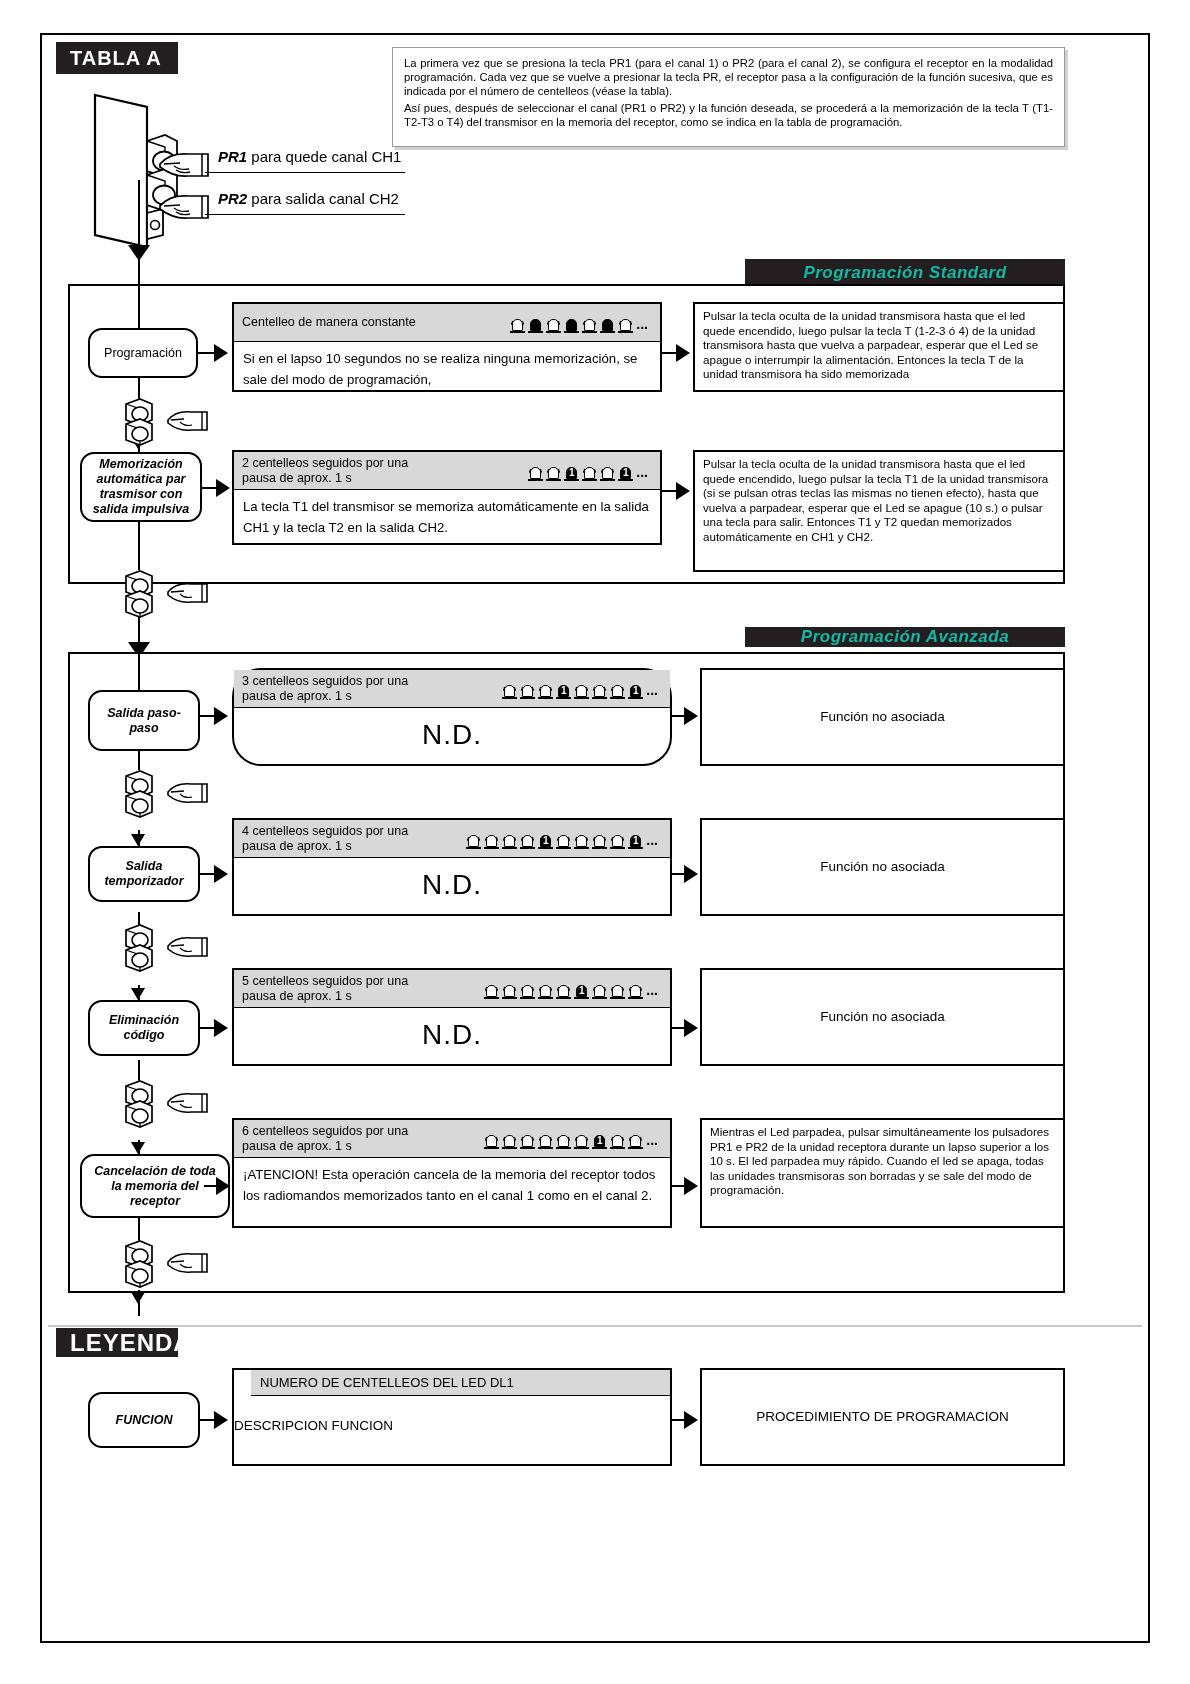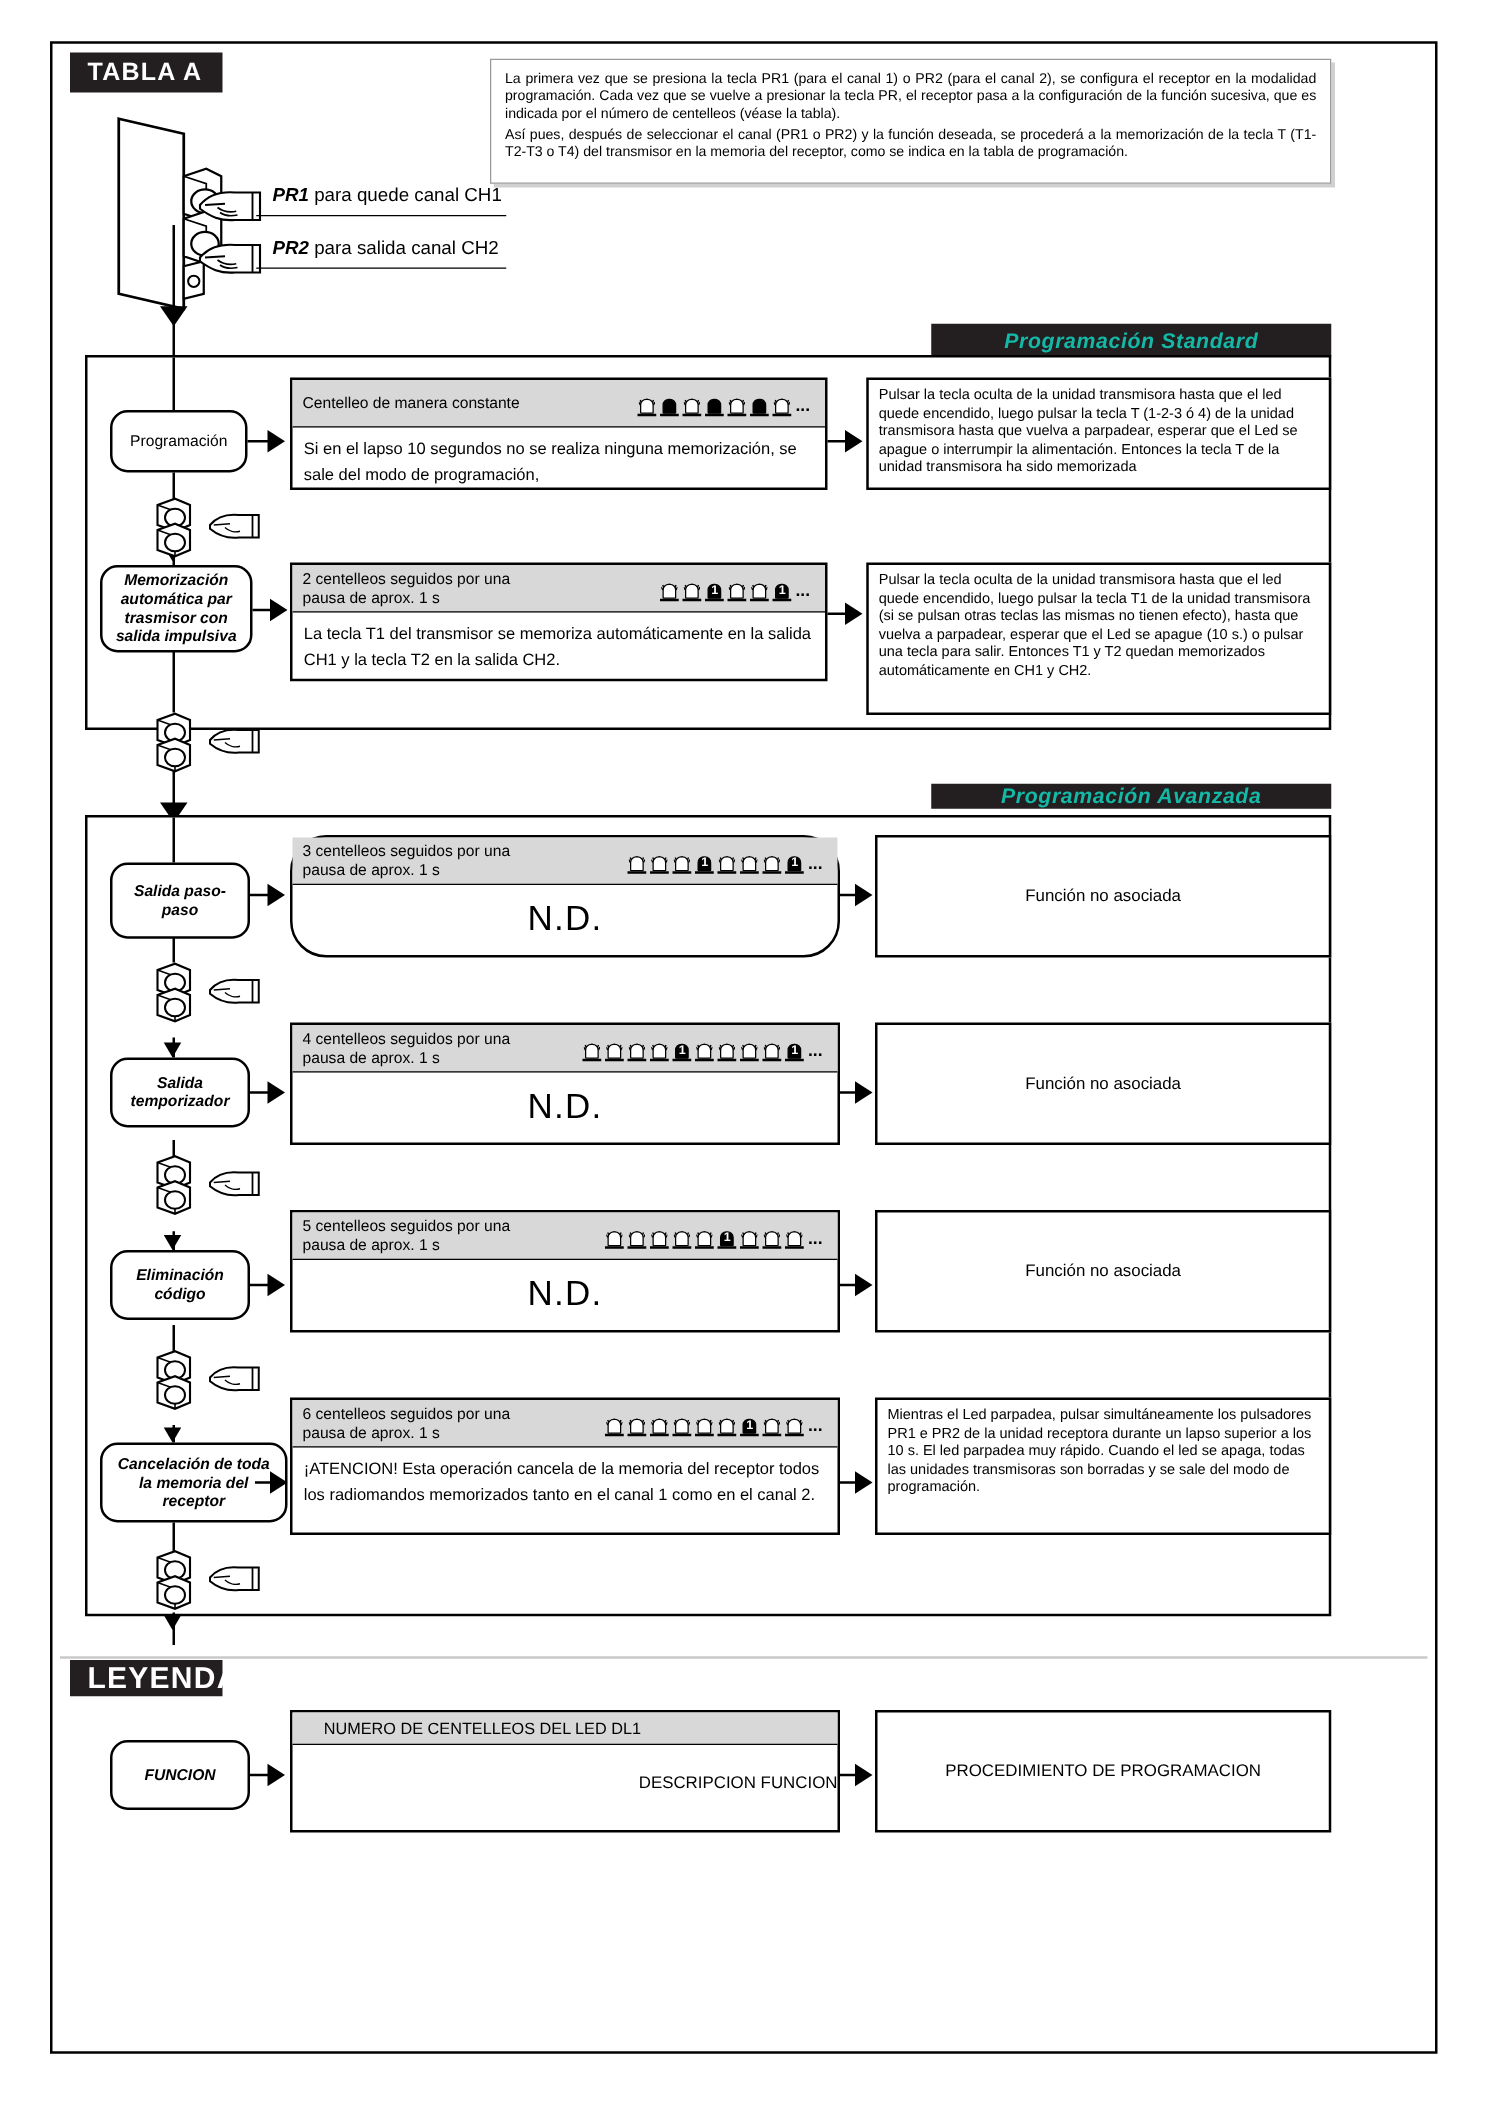--- a/index.html
+++ b/index.html
@@ -164,24 +164,24 @@
     border-left-width:7px; border-right-width:7px; border-top-width:12px;
   }
 
   
   .btn-pict{ position:absolute; width:34px; height:52px; }
   .hand-pict{ position:absolute; width:46px; height:26px; }
 
   
   .leg-head{
     background:#d8d8d8; border-bottom:1.5px solid #000;
-    font-size:13px; padding:5px 25px;
+    font-size:13px; padding:5px 9px;margin-left:17px;
   }
   .leg-body{
-    font-size:13.5px; text-align:right; padding-top:22px;
+    font-size:13.5px; text-align:left; padding-top:22px;
   }
 </style>
 </head>
 <body>
 
 <div class="page-frame"></div>
 
 <div class="tab-black" id="tabla-a-tab">TABLA  A</div>
 
 <div id="intro-note">

